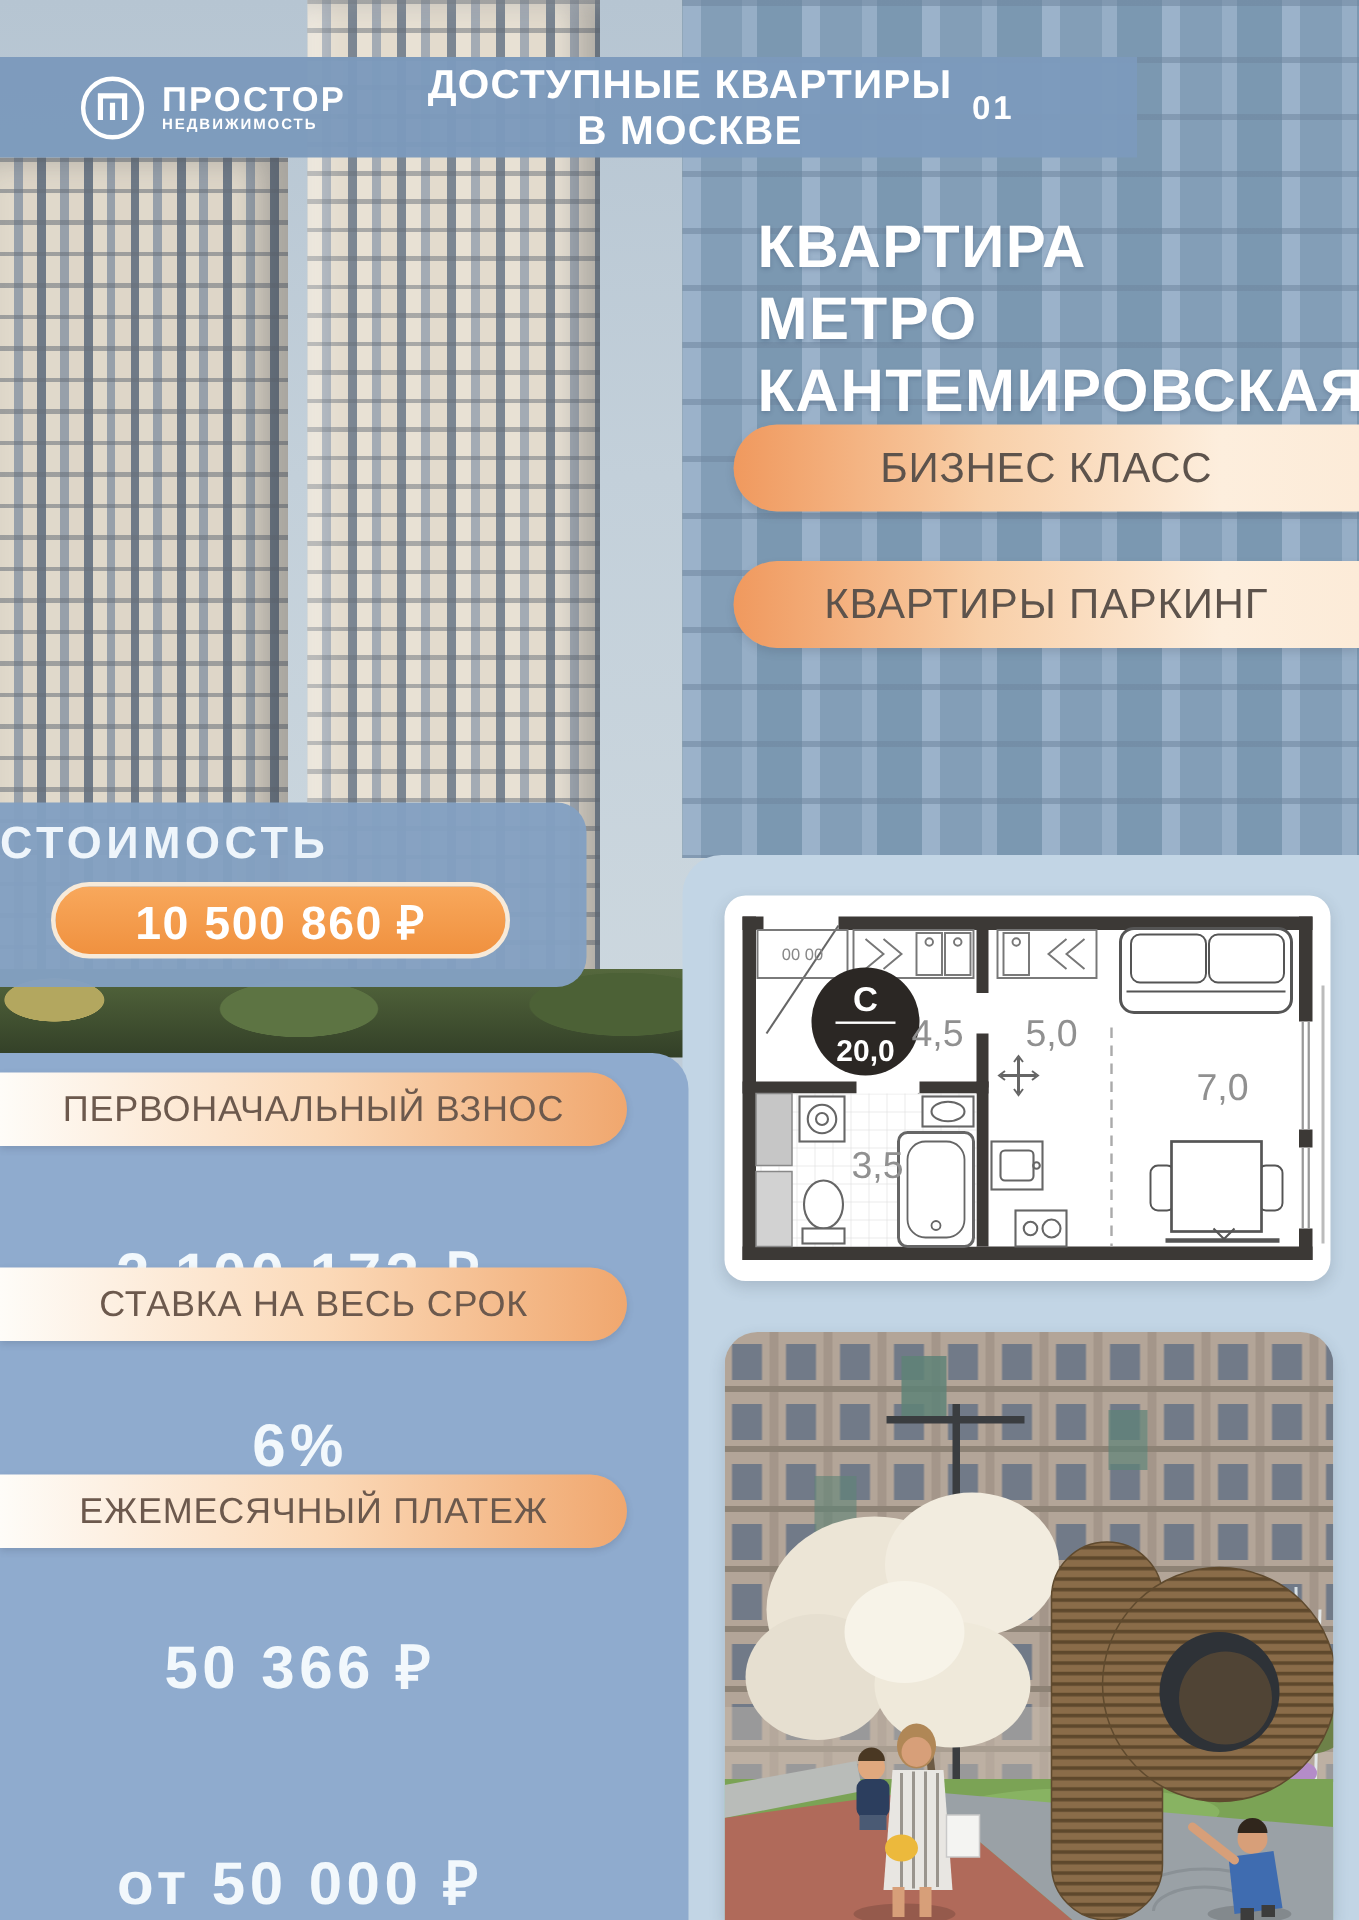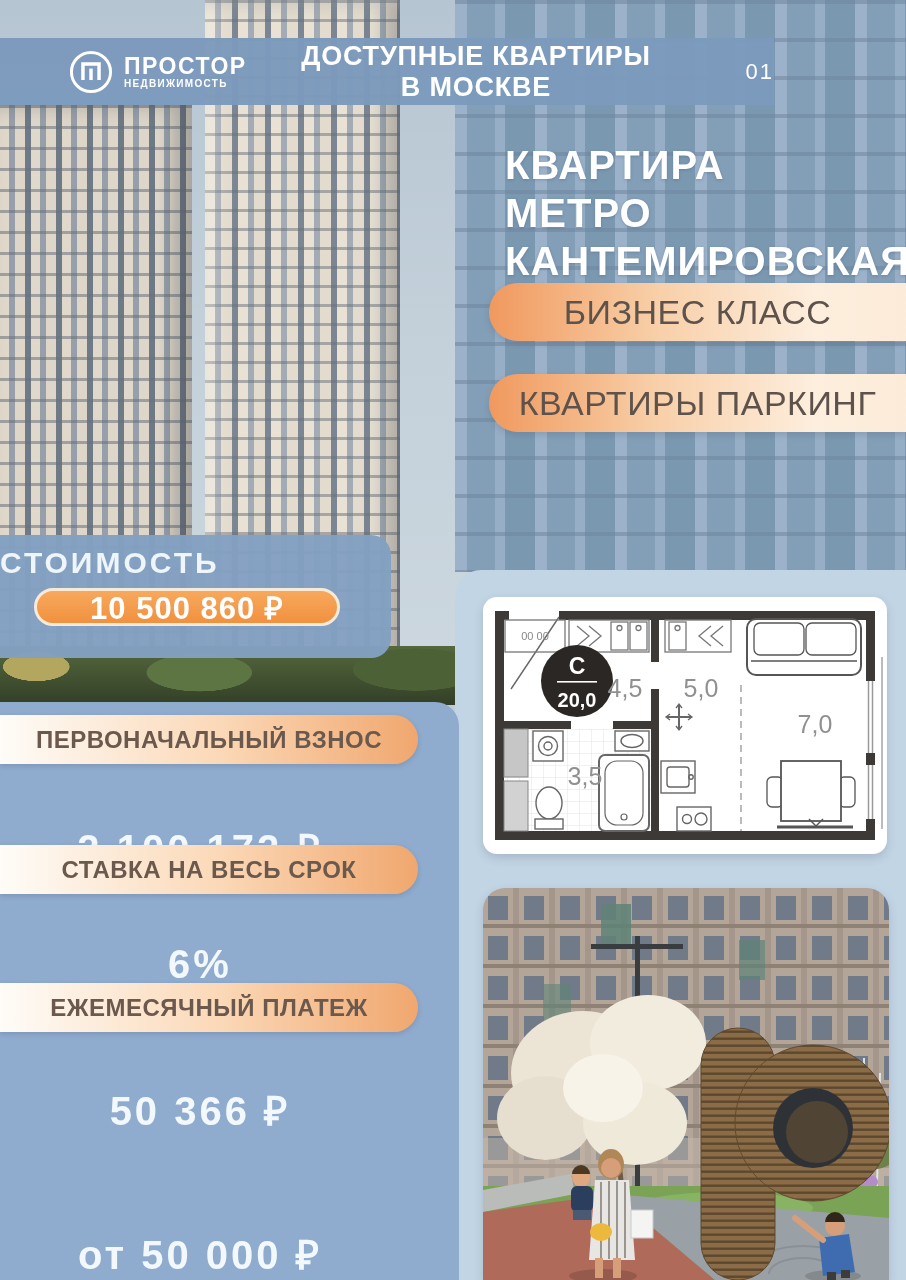--- a/index.html
+++ b/index.html
@@ -30,56 +30,56 @@
   .trees{position:absolute;left:0;top:646px;width:906px;height:59px;
     background-image:
       radial-gradient(60px 26px at 4% 35%,#b3a75f 0 55%,rgba(0,0,0,0) 56%),
       radial-gradient(95px 34px at 22% 45%,#5d7443 0 55%,rgba(0,0,0,0) 56%),
       radial-gradient(115px 38px at 46% 40%,#4c6136 0 55%,rgba(0,0,0,0) 56%),
       radial-gradient(95px 32px at 68% 52%,#60784a 0 55%,rgba(0,0,0,0) 56%),
       radial-gradient(125px 42px at 90% 42%,#45583a 0 55%,rgba(0,0,0,0) 56%),
       linear-gradient(180deg,#55683d 0%,#323f27 100%);}
   
   .header-bar{position:absolute;left:0;top:38px;width:758px;height:67px;z-index:3;
-    background:rgba(124,154,188,.97);display:flex;align-items:center;padding-left:16px;}
+    background:rgba(124,154,188,.97);display:flex;align-items:center;}
   .logo{display:flex;align-items:center;gap:10px;margin-left:52px;width:220px;}
   .logo-mark{width:46px;height:46px;flex:0 0 auto;}
   .logo-name{color:#fff;font-size:23px;font-weight:bold;letter-spacing:1.5px;line-height:1;}
   .logo-sub{color:#fff;font-size:10px;font-weight:bold;letter-spacing:1.3px;margin-top:0;}
   .header-title{flex:1;text-align:center;color:#fff;font-size:27px;font-weight:bold;letter-spacing:.8px;}
-  .page-num{width:110px;text-align:right;color:#fff;font-size:22px;font-weight:normal;letter-spacing:2px;}
+  .page-num{width:110px;text-align:left;color:#fff;font-size:22px;font-weight:bold;letter-spacing:2px;}
   
   .hero-heading{position:absolute;left:505px;top:141px;z-index:2;color:#fff;
     font-size:40px;font-weight:bold;line-height:48px;letter-spacing:1px;
     text-shadow:0 1px 3px rgba(40,60,90,.25);}
   .feature-pill{position:absolute;left:489px;width:417px;height:58px;z-index:2;
     border-radius:29px 0 0 29px;
     background:linear-gradient(90deg,#f0995e 0%,#f8cfa8 40%,#fdeedd 78%,#fcebd8 100%);
     display:flex;align-items:center;justify-content:center;
-    color:#5d534c;font-size:34px;letter-spacing:.5px;
+    color:#5d534c;font-size:28px;letter-spacing:.5px;
     box-shadow:0 3px 6px rgba(60,70,90,.18);}
   .pill-1{top:283px}.pill-2{top:374px}.pill-3{top:465px}
   
   .price-panel{position:absolute;left:0;top:535px;width:391px;height:123px;z-index:2;
     background:rgba(131,160,193,.97);border-radius:0 20px 20px 0;}
   .price-label{position:absolute;left:0;top:11px;width:100%;
     color:#eef5fb;font-size:30px;font-weight:bold;letter-spacing:3px;}
-  .price-pill{position:absolute;left:34px;top:53px;width:306px;height:38px;
+  .price-pill{position:absolute;left:34px;top:53px;width:306px;height:51px;
     border-radius:28px;background:linear-gradient(180deg,#f8a85c,#f0913f);
     border:3px solid #f7ead9;box-sizing:border-box;
     display:flex;align-items:center;justify-content:center;
     color:#fff;font-size:31px;font-weight:bold;letter-spacing:1px;}
   
   .mortgage-panel{position:absolute;left:0;top:702px;width:459px;height:578px;z-index:2;
     background:#8fabce;border-radius:0 24px 0 0;}
   .m-pill{position:absolute;left:0;width:418px;height:49px;
     border-radius:0 25px 25px 0;
     background:linear-gradient(90deg,#fefcf8 0%,#fbd9b8 52%,#f0a76e 100%);
     display:flex;align-items:center;justify-content:center;
-    color:#6c594d;font-size:24px;font-weight:bold;letter-spacing:.5px;
+    color:#6c594d;font-size:24px;font-weight:normal;letter-spacing:.5px;
     box-shadow:0 2px 5px rgba(60,70,90,.2);}
   .m-value{position:absolute;left:0;width:400px;text-align:center;
     color:#f2f8fc;font-size:40px;font-weight:bold;letter-spacing:3px;margin-top:44px;}
   .mp-0{top:13px}.mv-0{top:74px}
   .mp-1{top:143px}.mv-1{top:196px}
   .mp-2{top:281px}.mv-2{top:336px}
   .mp-3{top:418px}.mv-3{top:480px}
   
   .detail-panel{position:absolute;left:455px;top:570px;width:451px;height:710px;z-index:1;
     background:#c2d5e5;border-radius:26px 0 0 0;}

